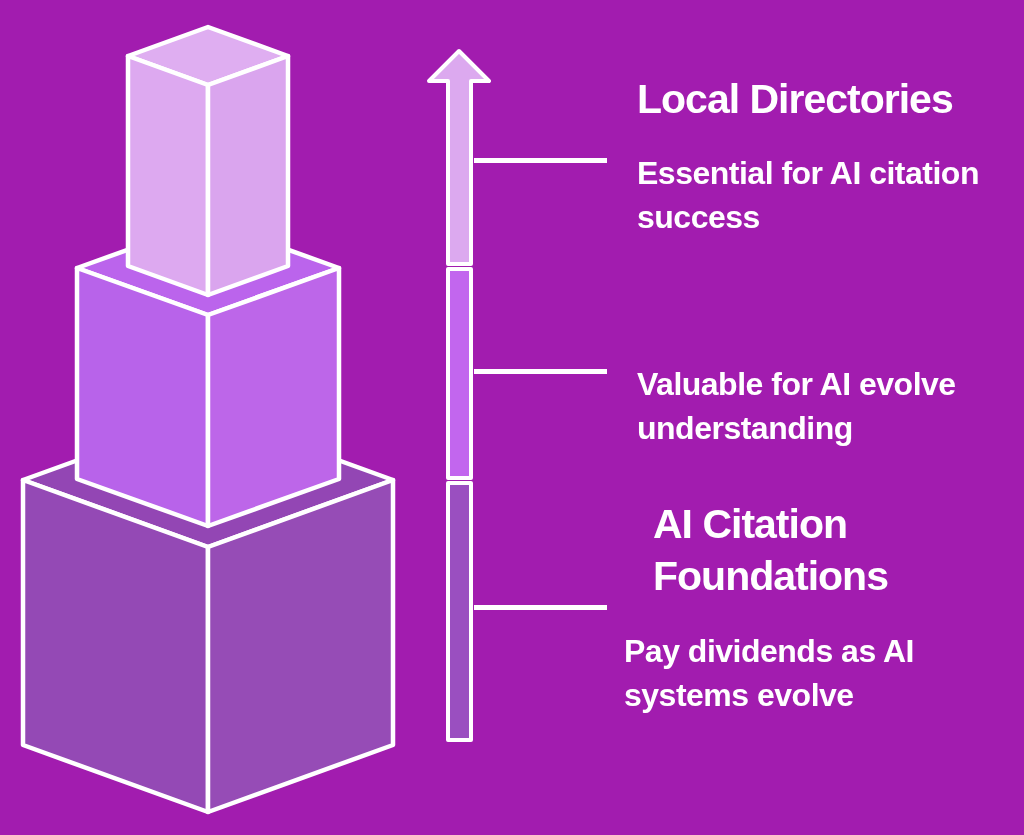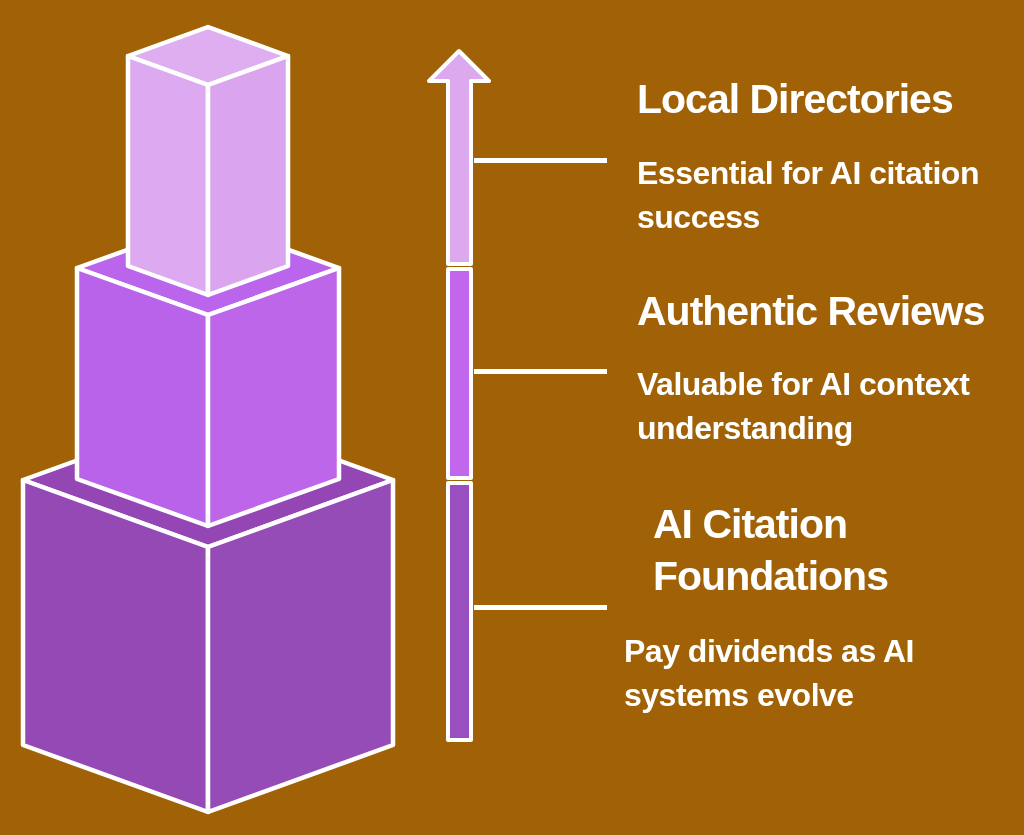--- a/index.html
+++ b/index.html
@@ -4,21 +4,21 @@
 <style>
   html, body {
     margin: 0;
     padding: 0;
     background: #000000;
   }
   .stage {
     position: relative;
     width: 1024px;
     height: 835px;
-    background: #a16207;
+    background: #a21caf;
     overflow: hidden;
     font-family: "Liberation Sans", "DejaVu Sans", sans-serif;
   }
   .diagram-svg {
     position: absolute;
     left: 0;
     top: 0;
   }
   .section-title {
     position: absolute;
@@ -74,22 +74,21 @@
 
     <rect x="474" y="158" width="133" height="5" fill="#FFFFFF"></rect>
     <rect x="474" y="369" width="133" height="5" fill="#FFFFFF"></rect>
     <rect x="474" y="605" width="133" height="5" fill="#FFFFFF"></rect>
   </svg>
 
   <h2 class="section-title" style="left:637px; top:73px;">Local Directories</h2>
   <p class="section-desc" style="left:637px; top:151px;">Essential for AI citation
 success</p>
 
-  <h2 class="section-title" style="left:637px; top:285px;">Authentic Reviews</h2>
-  <p class="section-desc" style="left:637px; top:362px;">Valuable for AI context
+  <p class="section-desc" style="left:637px; top:362px;">Valuable for AI evolve
 understanding</p>
 
   <h2 class="section-title" style="left:637px; top:498px;margin-left:16px;">AI Citation
 Foundations</h2>
   <p class="section-desc" style="left:624px; top:629px;">Pay dividends as AI
 systems evolve</p>
 
 </div>
 
 </body></html>

